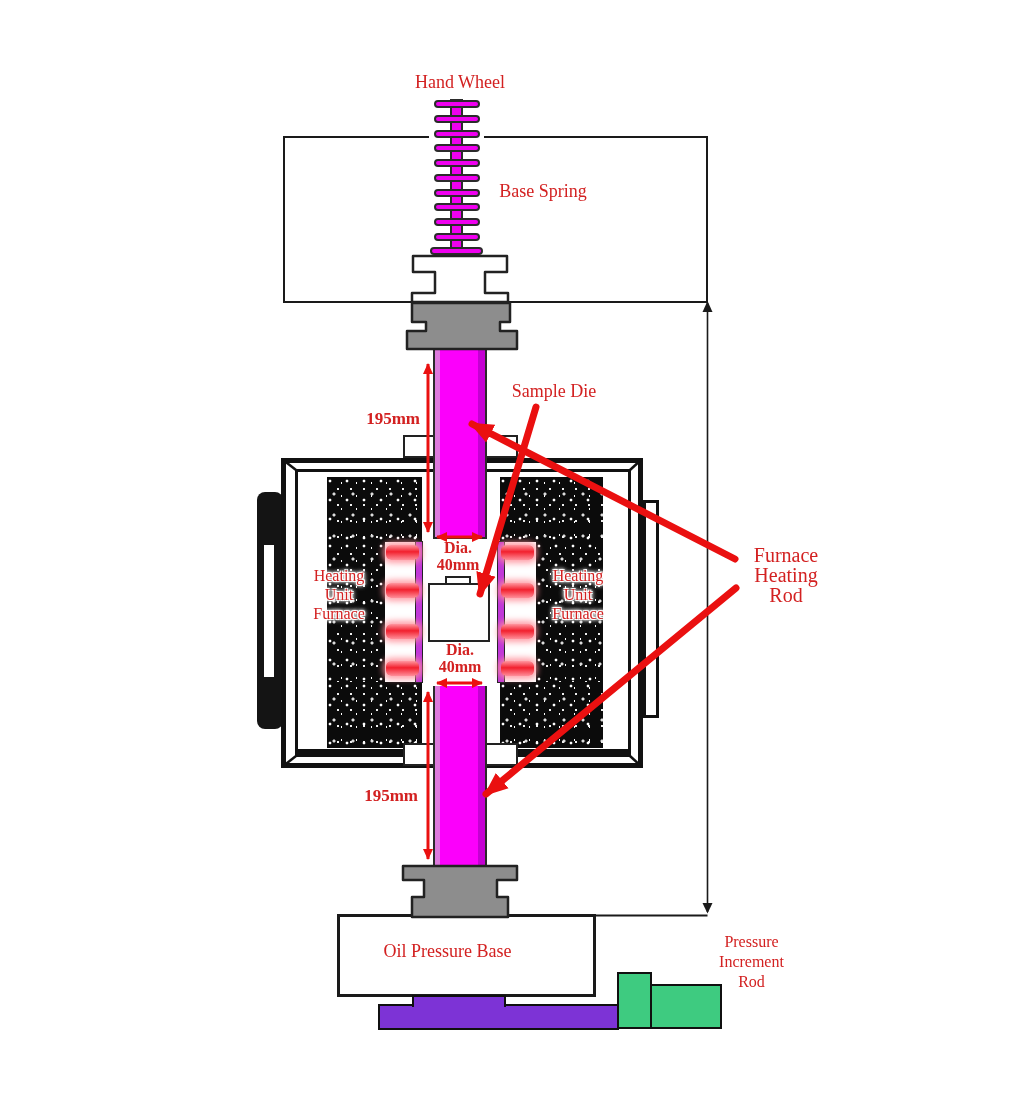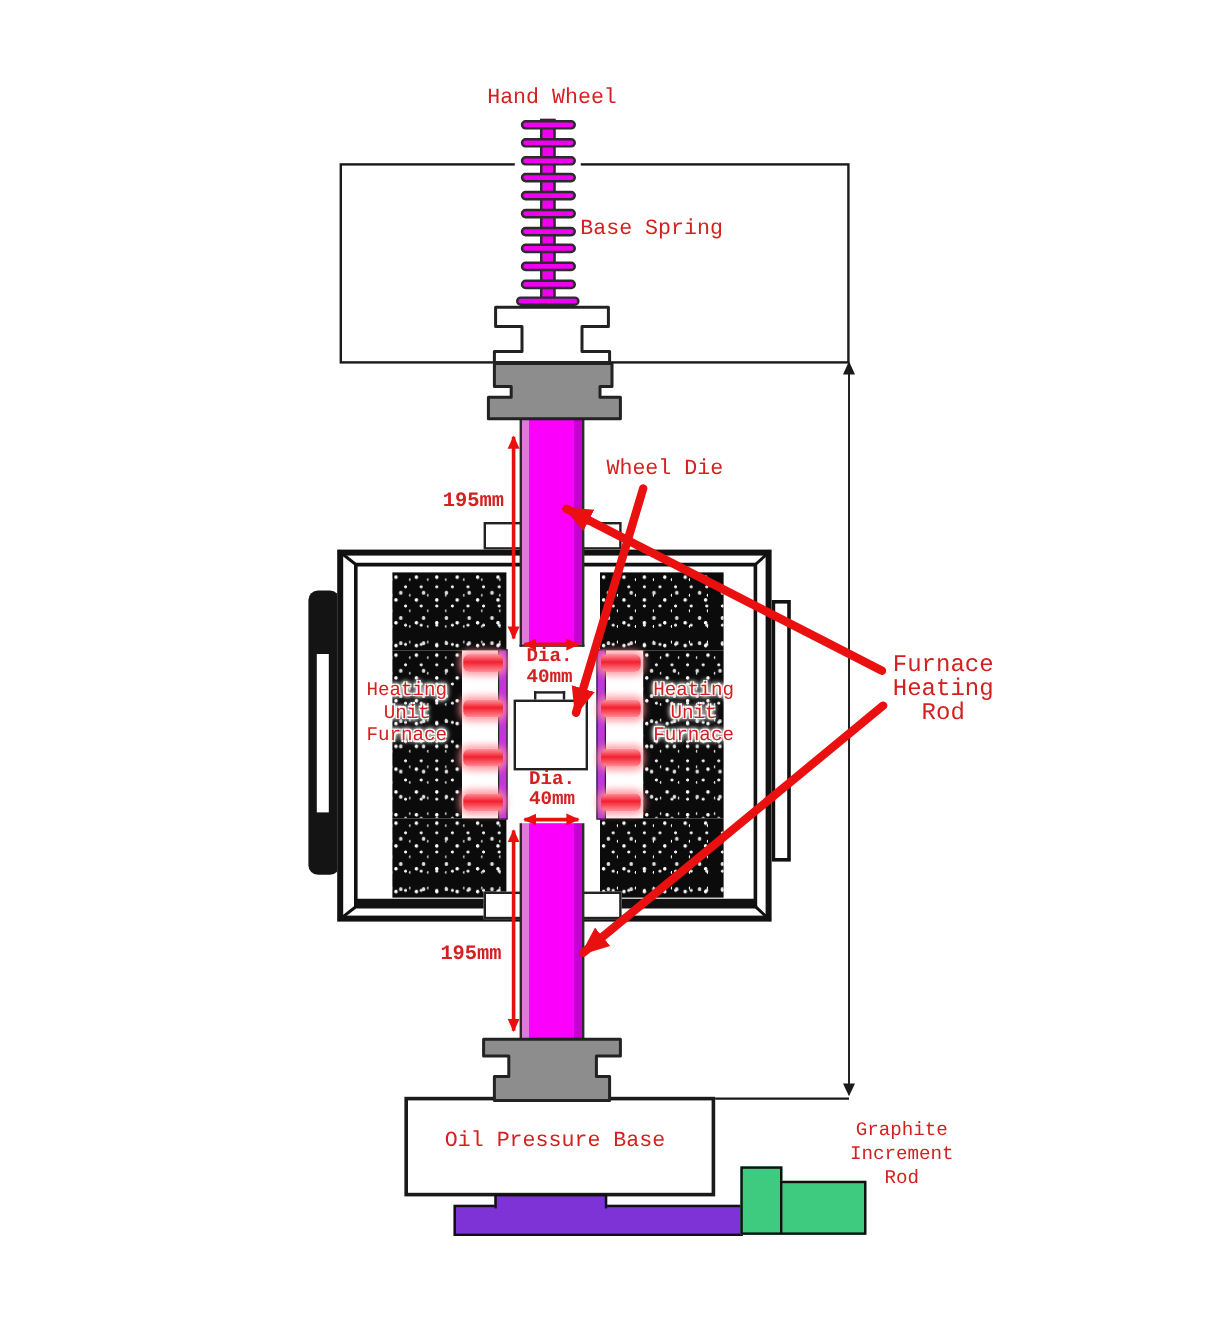--- a/index.html
+++ b/index.html
@@ -76,36 +76,36 @@
                 border:2.5px solid #101010; z-index:8; }
   .green-block { background:#3ecb80; border:2.5px solid #101010; z-index:10; }
   .green-1 { left:617px; top:972px; width:35px; height:57px; }
   .green-2 { left:650px; top:984px; width:72px; height:45px; }
 
   
   #overlay { left:0; top:0; z-index:20; pointer-events:none; }
 
   
   .lbl { position:absolute; color:#d32121; font-size:18px; line-height:20px;
-         text-align:center; z-index:30; white-space:nowrap;font-family:Liberation Mono, monospace; }
+         text-align:center; z-index:30; white-space:nowrap; }
   .lbl.bold { font-weight:bold; }
   .halo { text-shadow: 0 0 3px #fff, 0 0 3px #fff, 0 0 4px #fff, 0 0 4px #fff,
           -1px -1px 0 #fff, 1px 1px 0 #fff, 1px -1px 0 #fff, -1px 1px 0 #fff,
           0 0 6px #fff, 0 0 6px #fff; }
   .lbl-hand-wheel   { left:405px; top:72px;  width:110px; }
   .lbl-upper-spring { left:483px; top:181px; width:120px; }
   .lbl-sample-die   { left:504px; top:381px; width:100px; }
   .lbl-graphite     { left:731px; top:545px; width:110px; font-size:20px; line-height:20px; }
   .lbl-heat-left    { left:297px; top:566px; width:84px; font-size:16px; line-height:19px; }
   .lbl-heat-right   { left:536px; top:566px; width:84px; font-size:16px; line-height:19px; }
   .lbl-195-up  { left:360px; top:409px; width:60px; text-align:right; font-size:17px; }
   .lbl-195-low { left:358px; top:786px; width:60px; text-align:right; font-size:17px; }
   .lbl-dia-up  { left:426px; top:539px; width:64px; font-size:16px; line-height:17px; }
   .lbl-dia-low { left:428px; top:641px; width:64px; font-size:16px; line-height:17px; }
-  .lbl-oil-base { left:353px; top:941px; width:219px; }
+  .lbl-oil-base { left:338px; top:941px; width:219px; }
   .lbl-pressure-rod { left:699px; top:932px; width:105px; font-size:16px; line-height:20px; }
 </style>
 </head>
 <body>
 
 <div id="canvas">
 
   <div class="abs top-rect"></div>
   <div class="abs screw-mask"></div>
 
@@ -201,21 +201,21 @@
 
     <g stroke="#ea1010" stroke-width="7" stroke-linecap="round" fill="none">
       <line x1="735" y1="559" x2="472" y2="424" marker-end="url(#redB)"></line>
       <line x1="736" y1="588" x2="486" y2="794" marker-end="url(#redB)"></line>
       <line x1="536" y1="407" x2="480" y2="594" marker-end="url(#redB)"></line>
     </g>
   </svg>
 
   <div class="lbl lbl-hand-wheel">Hand Wheel</div>
   <div class="lbl lbl-upper-spring">Base Spring</div>
-  <div class="lbl lbl-sample-die">Wheel Die</div>
+  <div class="lbl lbl-sample-die">Sample Die</div>
 
   <div class="lbl lbl-graphite">
     <div>Furnace</div>
     <div>Heating</div>
     <div>Rod</div>
   </div>
 
   <div class="lbl halo lbl-heat-left">
     <div>Heating</div>
     <div>Unit</div>
@@ -235,18 +235,18 @@
     <div>40mm</div>
   </div>
   <div class="lbl bold lbl-dia-low">
     <div>Dia.</div>
     <div>40mm</div>
   </div>
 
   <div class="lbl lbl-oil-base">Oil Pressure Base</div>
 
   <div class="lbl lbl-pressure-rod">
-    <div>Graphite</div>
+    <div>Pressure</div>
     <div>Increment</div>
     <div>Rod</div>
   </div>
 
 </div>
 
 </body></html>

